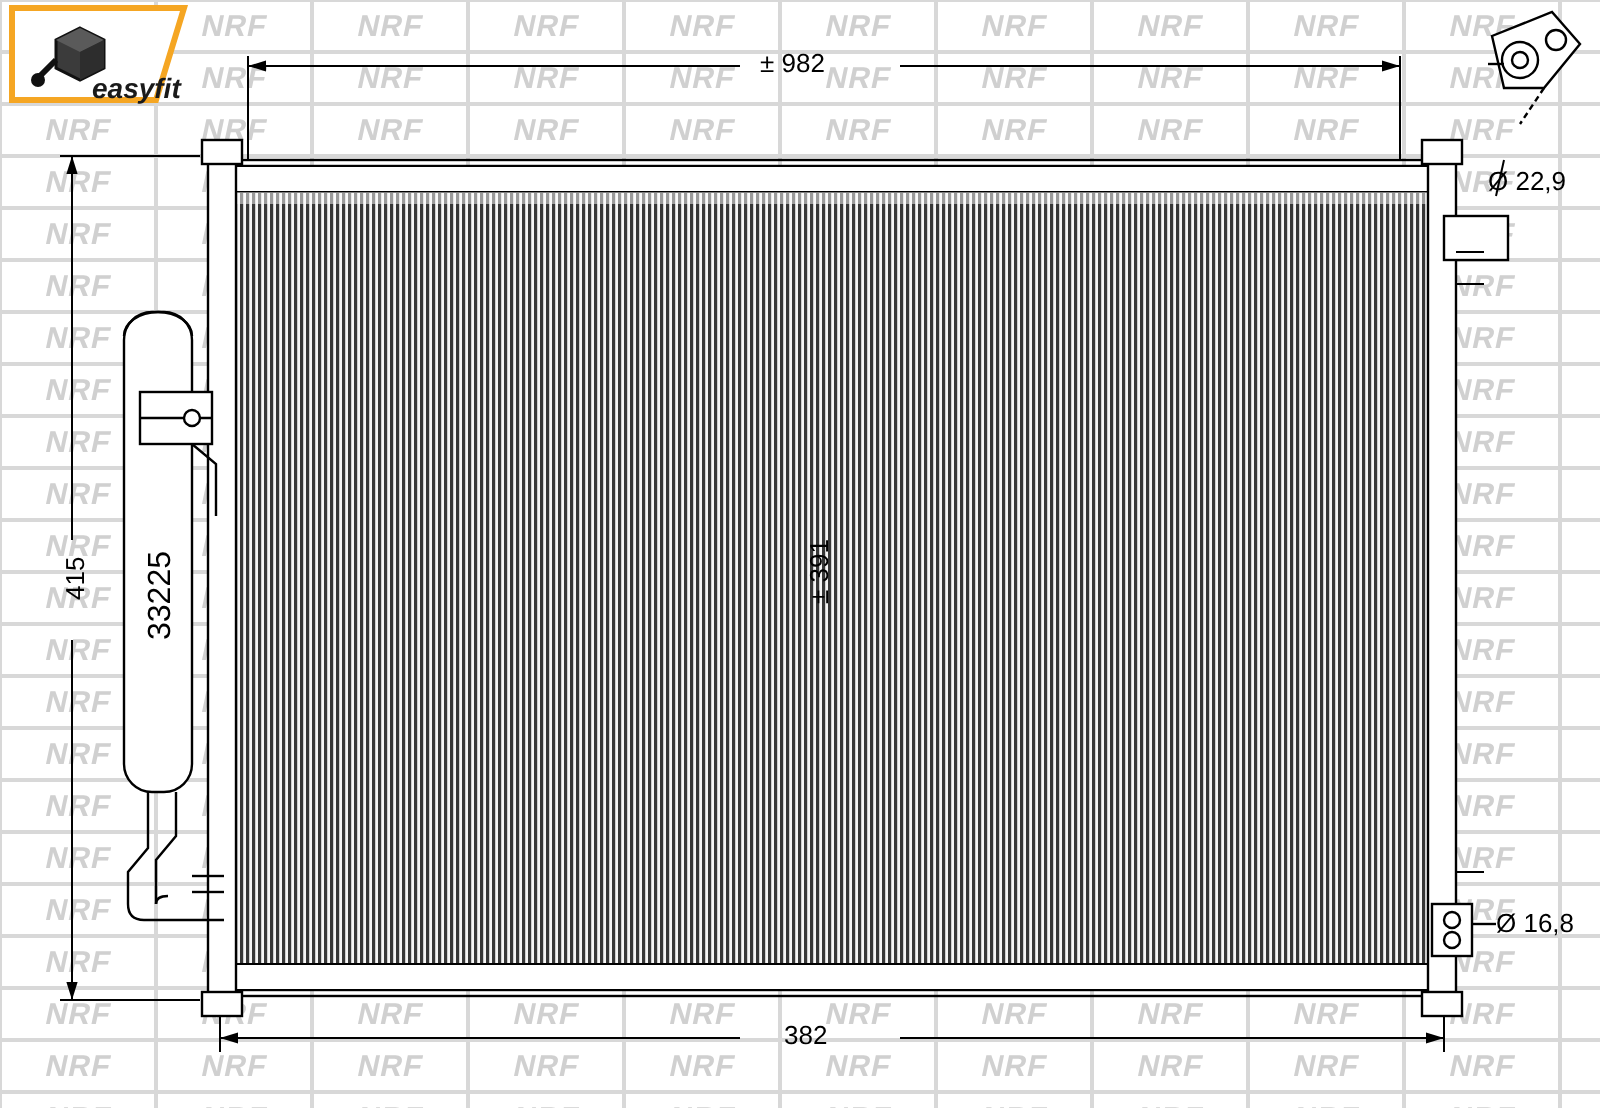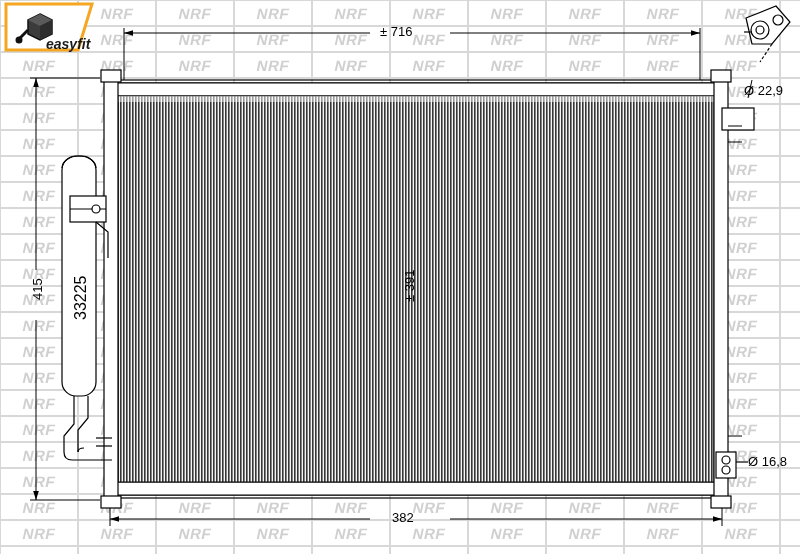--- a/index.html
+++ b/index.html
@@ -898,21 +898,21 @@
     <g transform="translate(14,8)">
       <path d="M22 4 L34 10 L34 24 L22 30 L10 24 L10 10 Z" fill="#3b3b3b" stroke="#111" stroke-width="1.5"></path>
       <path d="M22 4 L34 10 L22 16 L10 10 Z" fill="#5a5a5a"></path>
       <path d="M22 16 L34 10 L34 24 L22 30 Z" fill="#2d2d2d"></path>
       <path d="M10 20 L2 28" stroke="#111" stroke-width="3" fill="none"></path>
       <circle cx="1" cy="30" r="3.5" fill="#111"></circle>
     </g>
   </svg>
   <div class="logo-text">easyfit</div>
 
-  <div class="dim" style="left:380px; top:24px;">± 716</div>
+  <div class="dim" style="left:380px; top:24px;">± 982</div>
   <div class="dim" style="left:392px; top:510px;">382</div>
   <div class="dim vert" style="left:30px; top:300px;">415</div>
   <div class="dim vert" style="left:402px; top:302px;">± 391</div>
   <div class="dim vert big" style="left:72px; top:320px;">33225</div>
   <div class="dim" style="left:744px; top:83px;">Ø 22,9</div>
   <div class="dim" style="left:748px; top:454px;">Ø 16,8</div>
 
 </div>
 
 </body></html>

